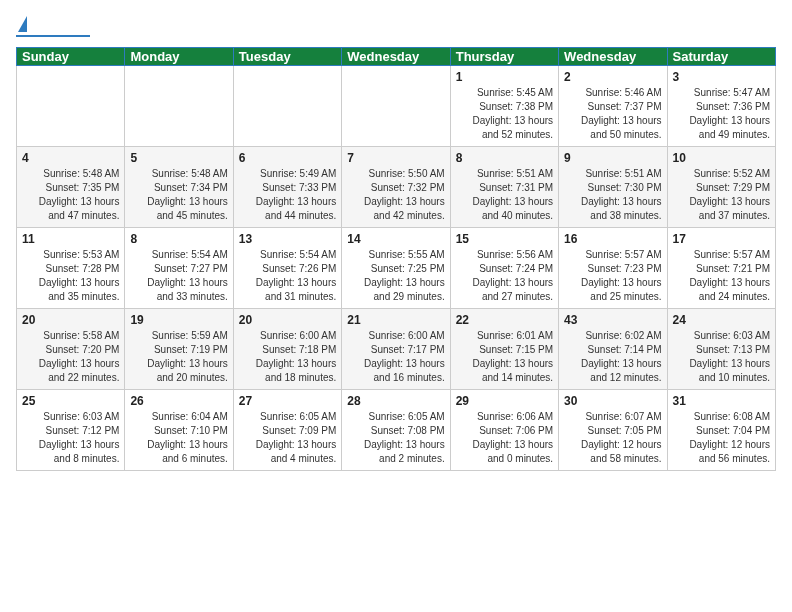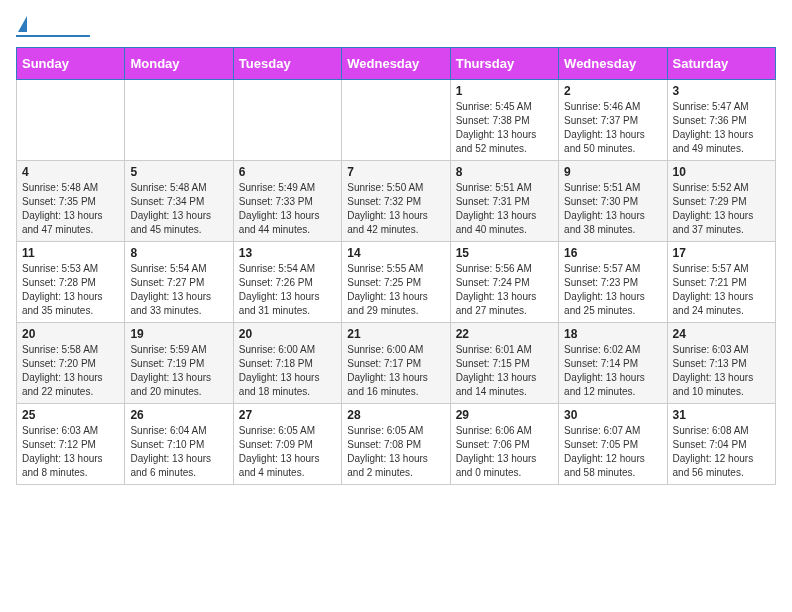--- a/index.html
+++ b/index.html
@@ -35,24 +35,24 @@
     .location-title {
       font-size: 16px;
       color: #444;
     }
     table {
       width: 100%;
       border-collapse: collapse;
       table-layout: fixed;
     }
     thead tr th {
-      background: #d946ef;
+      background: #15803d;
       color: #fff;
       text-align: left;
-      padding: 8px 5px;
+      padding: 1px 5px;
       font-size: 13px;
       font-weight: bold;
       border: 1px solid #2e7bbf;
     }
     tbody tr td {
       border: 1px solid #ccc;
       vertical-align: top;
       padding: 4px 5px;
       font-size: 10.5px;
       color: #222;
@@ -64,20 +64,21 @@
     }
     .day-number {
       font-weight: bold;
       font-size: 12px;
       margin-bottom: 2px;
     }
     .cell-text {
       font-size: 10px;
       line-height: 1.4;
       color: #333;
+      text-align: right;
     }
     .empty-cell {
       background: #fff !important;
     }
   </style>
 </head>
 <body>
 
 <div class="container">
 
@@ -202,21 +203,21 @@
           </td>
           <td>
             <div class="day-number">21</div>
             <div class="cell-text">Sunrise: 6:00 AM<br>Sunset: 7:17 PM<br>Daylight: 13 hours and 16 minutes.</div>
           </td>
           <td>
             <div class="day-number">22</div>
             <div class="cell-text">Sunrise: 6:01 AM<br>Sunset: 7:15 PM<br>Daylight: 13 hours and 14 minutes.</div>
           </td>
           <td>
-            <div class="day-number">18</div>
+            <div class="day-number">43</div>
             <div class="cell-text">Sunrise: 6:02 AM<br>Sunset: 7:14 PM<br>Daylight: 13 hours and 12 minutes.</div>
           </td>
           <td>
             <div class="day-number">24</div>
             <div class="cell-text">Sunrise: 6:03 AM<br>Sunset: 7:13 PM<br>Daylight: 13 hours and 10 minutes.</div>
           </td>
         </tr>
         <tr>
           <td>
             <div class="day-number">25</div>

